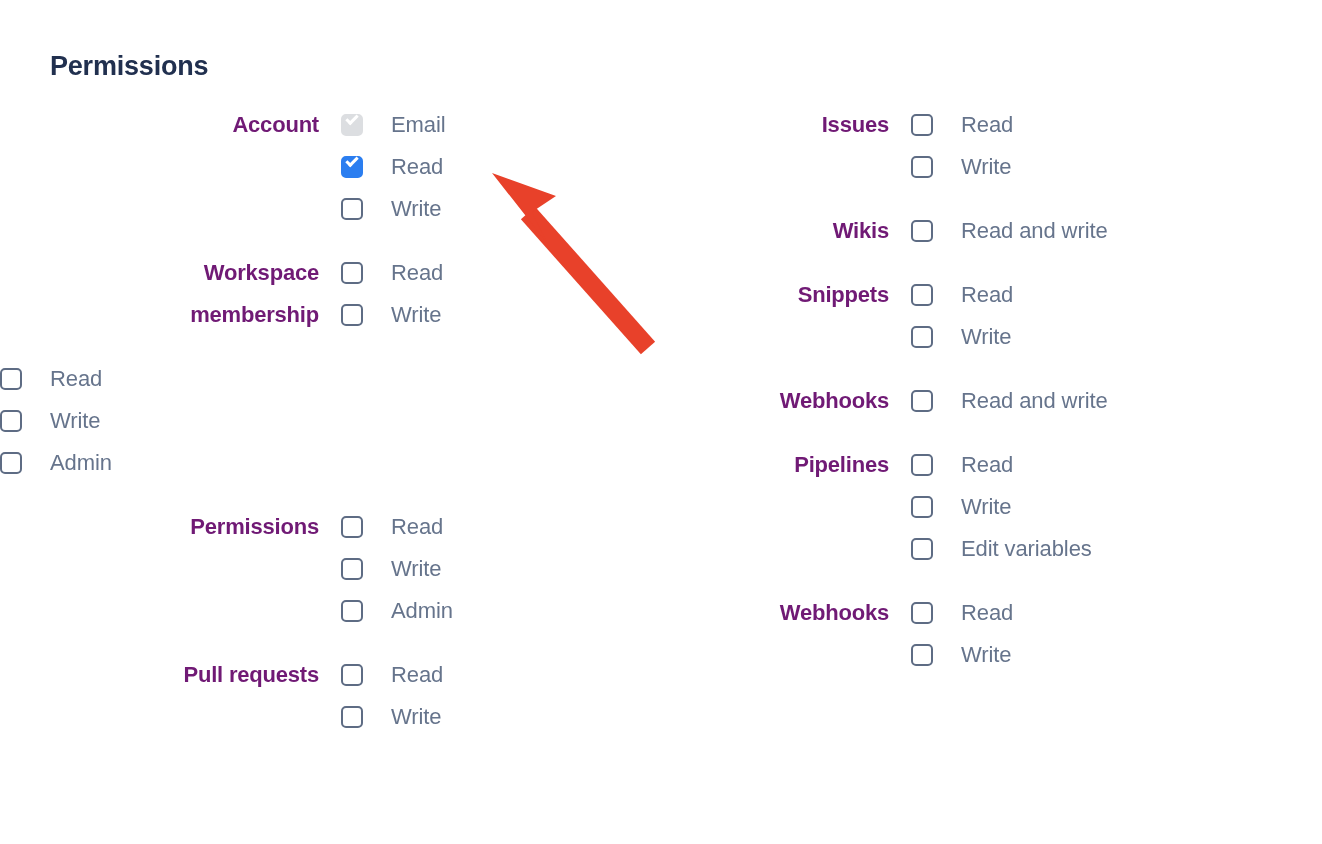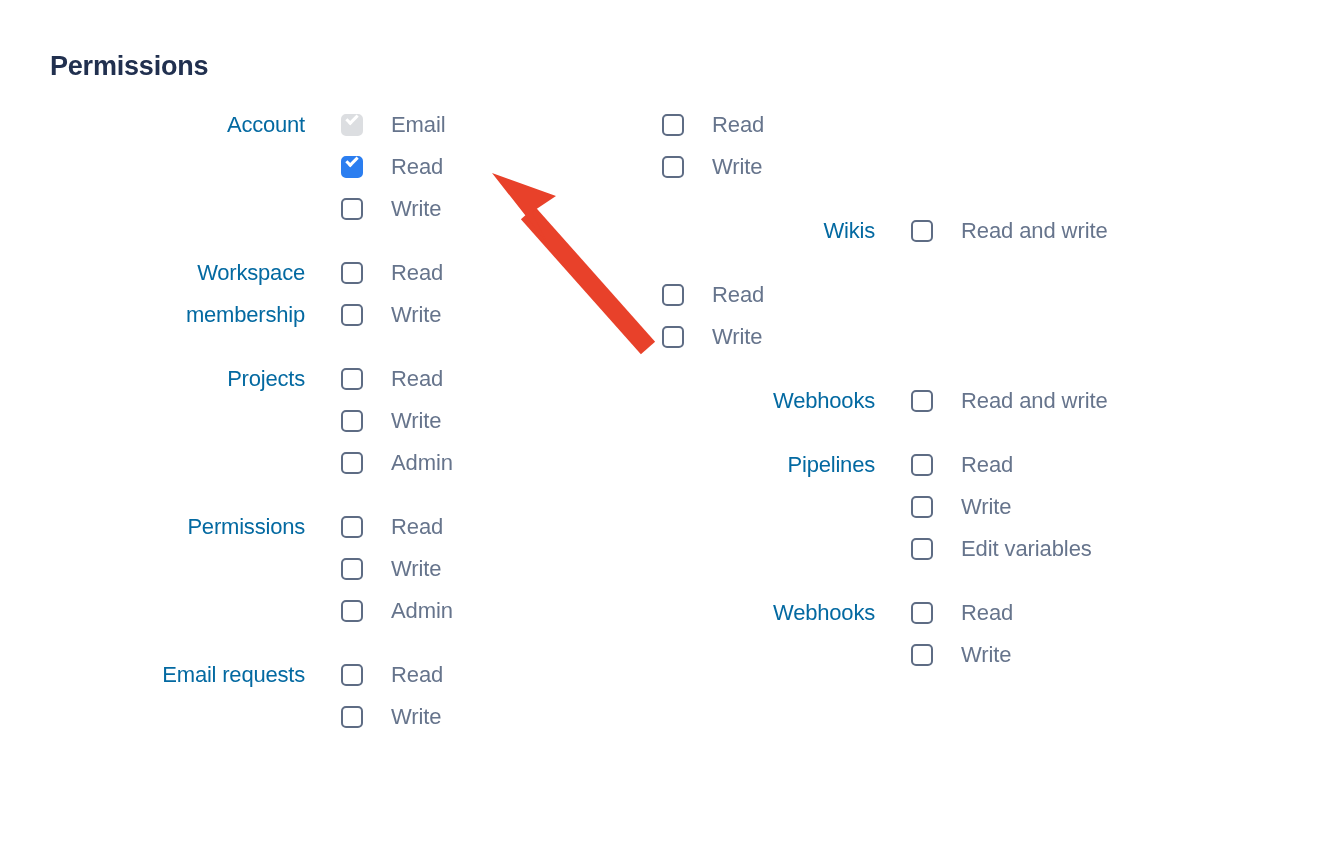--- a/index.html
+++ b/index.html
@@ -53,26 +53,26 @@
   
   .perm-group {
     display: flex;
     align-items: flex-start;
     margin-bottom: 22px;
   }
 
   .group-label {
     text-align: right;
     font-size: 22px;
-    font-weight: normal;
-    color: #0369a1;
+    font-weight: bold;
+    color: #701a75;
     line-height: 42px;
     letter-spacing: -0.2px;
     flex: 0 0 auto;
-    padding-right: 36px;
+    padding-right: 22px;
     white-space: pre-line;
   }
   .col-left .group-label  { width: 341px; }
   .col-right .group-label { width: 249px; }
 
   .group-options {
     flex: 1 1 auto;
     padding-top: 0;
   }
 
@@ -176,21 +176,20 @@
               <span class="cb" role="checkbox" aria-checked="false"></span>
               <span class="opt-label">Read</span>
             </div>
             <div class="opt-row">
               <span class="cb" role="checkbox" aria-checked="false"></span>
               <span class="opt-label">Write</span>
             </div>
           </div>
         </div>
         <div class="perm-group">
-          <div class="group-label">Projects</div>
           <div class="group-options">
             <div class="opt-row">
               <span class="cb" role="checkbox" aria-checked="false"></span>
               <span class="opt-label">Read</span>
             </div>
             <div class="opt-row">
               <span class="cb" role="checkbox" aria-checked="false"></span>
               <span class="opt-label">Write</span>
             </div>
             <div class="opt-row">
@@ -210,35 +209,36 @@
               <span class="cb" role="checkbox" aria-checked="false"></span>
               <span class="opt-label">Write</span>
             </div>
             <div class="opt-row">
               <span class="cb" role="checkbox" aria-checked="false"></span>
               <span class="opt-label">Admin</span>
             </div>
           </div>
         </div>
         <div class="perm-group">
-          <div class="group-label">Email requests</div>
+          <div class="group-label">Pull requests</div>
           <div class="group-options">
             <div class="opt-row">
               <span class="cb" role="checkbox" aria-checked="false"></span>
               <span class="opt-label">Read</span>
             </div>
             <div class="opt-row">
               <span class="cb" role="checkbox" aria-checked="false"></span>
               <span class="opt-label">Write</span>
             </div>
           </div>
         </div>
       </div>
     <div class="col col-right" id="col-right">
         <div class="perm-group">
+          <div class="group-label">Issues</div>
           <div class="group-options">
             <div class="opt-row">
               <span class="cb" role="checkbox" aria-checked="false"></span>
               <span class="opt-label">Read</span>
             </div>
             <div class="opt-row">
               <span class="cb" role="checkbox" aria-checked="false"></span>
               <span class="opt-label">Write</span>
             </div>
           </div>
@@ -246,20 +246,21 @@
         <div class="perm-group">
           <div class="group-label">Wikis</div>
           <div class="group-options">
             <div class="opt-row">
               <span class="cb" role="checkbox" aria-checked="false"></span>
               <span class="opt-label">Read and write</span>
             </div>
           </div>
         </div>
         <div class="perm-group">
+          <div class="group-label">Snippets</div>
           <div class="group-options">
             <div class="opt-row">
               <span class="cb" role="checkbox" aria-checked="false"></span>
               <span class="opt-label">Read</span>
             </div>
             <div class="opt-row">
               <span class="cb" role="checkbox" aria-checked="false"></span>
               <span class="opt-label">Write</span>
             </div>
           </div>

